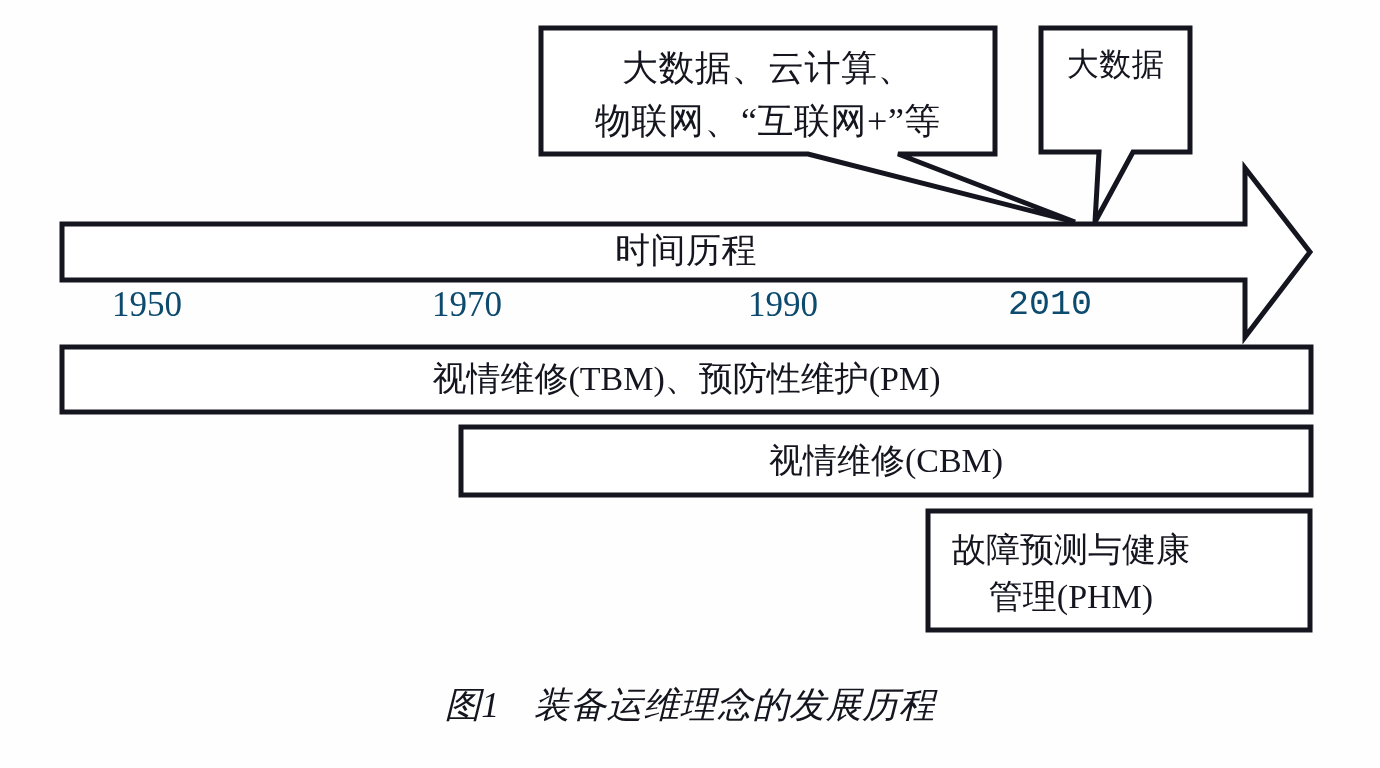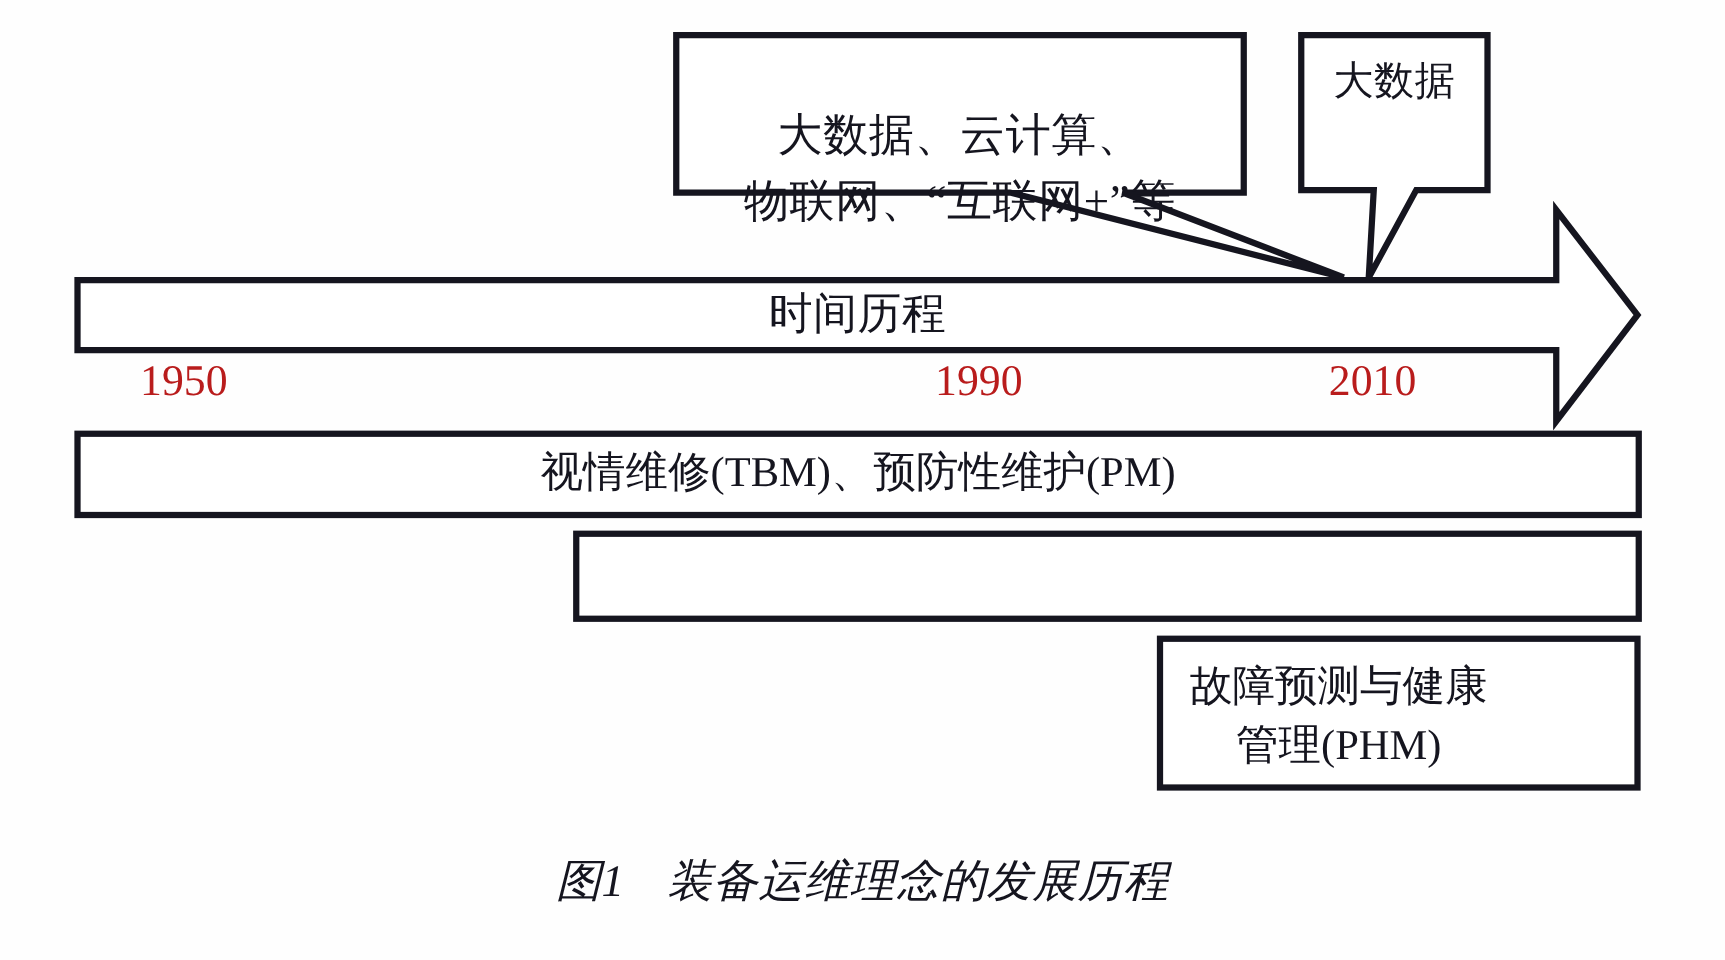--- a/index.html
+++ b/index.html
@@ -38,21 +38,20 @@
     font-family: "Liberation Serif", "DejaVu Serif", serif;
   }
   
   #callout1-text {
     left: 541px;
     top: 42px;
     width: 454px;
     text-align: center;
     font-size: 36px;
     line-height: 1.46;
-    margin-top: 40px;
   }
   
   #callout2-text {
     left: 1041px;
     top: 40px;
     width: 149px;
     text-align: center;
     font-size: 32px;
     line-height: 1.5;
   }
@@ -66,21 +65,21 @@
   }
   
   .year-label {
     position: absolute;
     top: 285px;
     width: 160px;
     margin-left: -80px;
     text-align: center;
     font-size: 35px;
     font-family: "Liberation Serif", "DejaVu Serif", serif;
-    color: #b91c1c;
+    color: #0c4a6e;
     white-space: nowrap;
   }
   
   .bar-text {
     position: absolute;
     text-align: center;
     font-size: 34px;
     color: #15151f;
     white-space: nowrap;
     line-height: 1.26;
@@ -147,24 +146,26 @@
     <div>物联网、“互联网+”等</div>
   </div>
 
   <div class="txt cjk" id="callout2-text">
     <div>大数据</div>
   </div>
 
   <div class="txt cjk" id="arrow-label">时间历程</div>
 
   <div class="year-label" style="left:147px;">1950</div>
+  <div class="year-label" style="left:467px;">1970</div>
   <div class="year-label" style="left:783px;">1990</div>
-  <div class="year-label" style="left:1098px;">2010</div>
+  <div class="year-label" style="left:1050px;font-family:Liberation Mono, monospace;">2010</div>
 
   <div class="bar-text cjk" id="bar1-text">视情维修(TBM)、预防性维护(PM)</div>
+  <div class="bar-text cjk" id="bar2-text">视情维修(CBM)</div>
   <div class="bar-text cjk" id="bar3-text">
     <div>故障预测与健康</div>
     <div>管理(PHM)</div>
   </div>
 
   <div class="txt cjk" id="caption">
     <span>图1</span><span class="cap-gap"></span><span>装备运维理念的发展历程</span>
   </div>
 
 </div>

